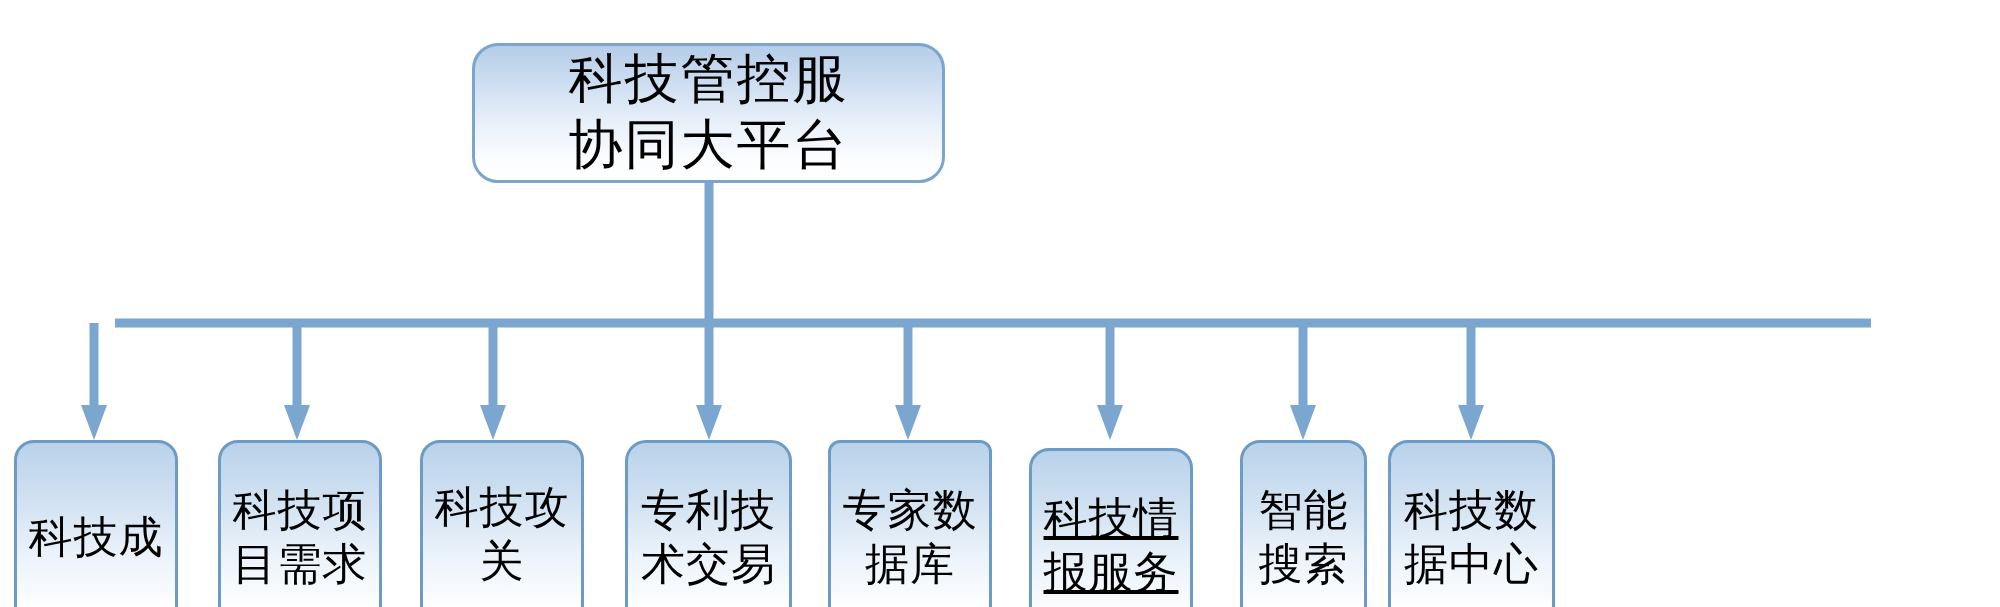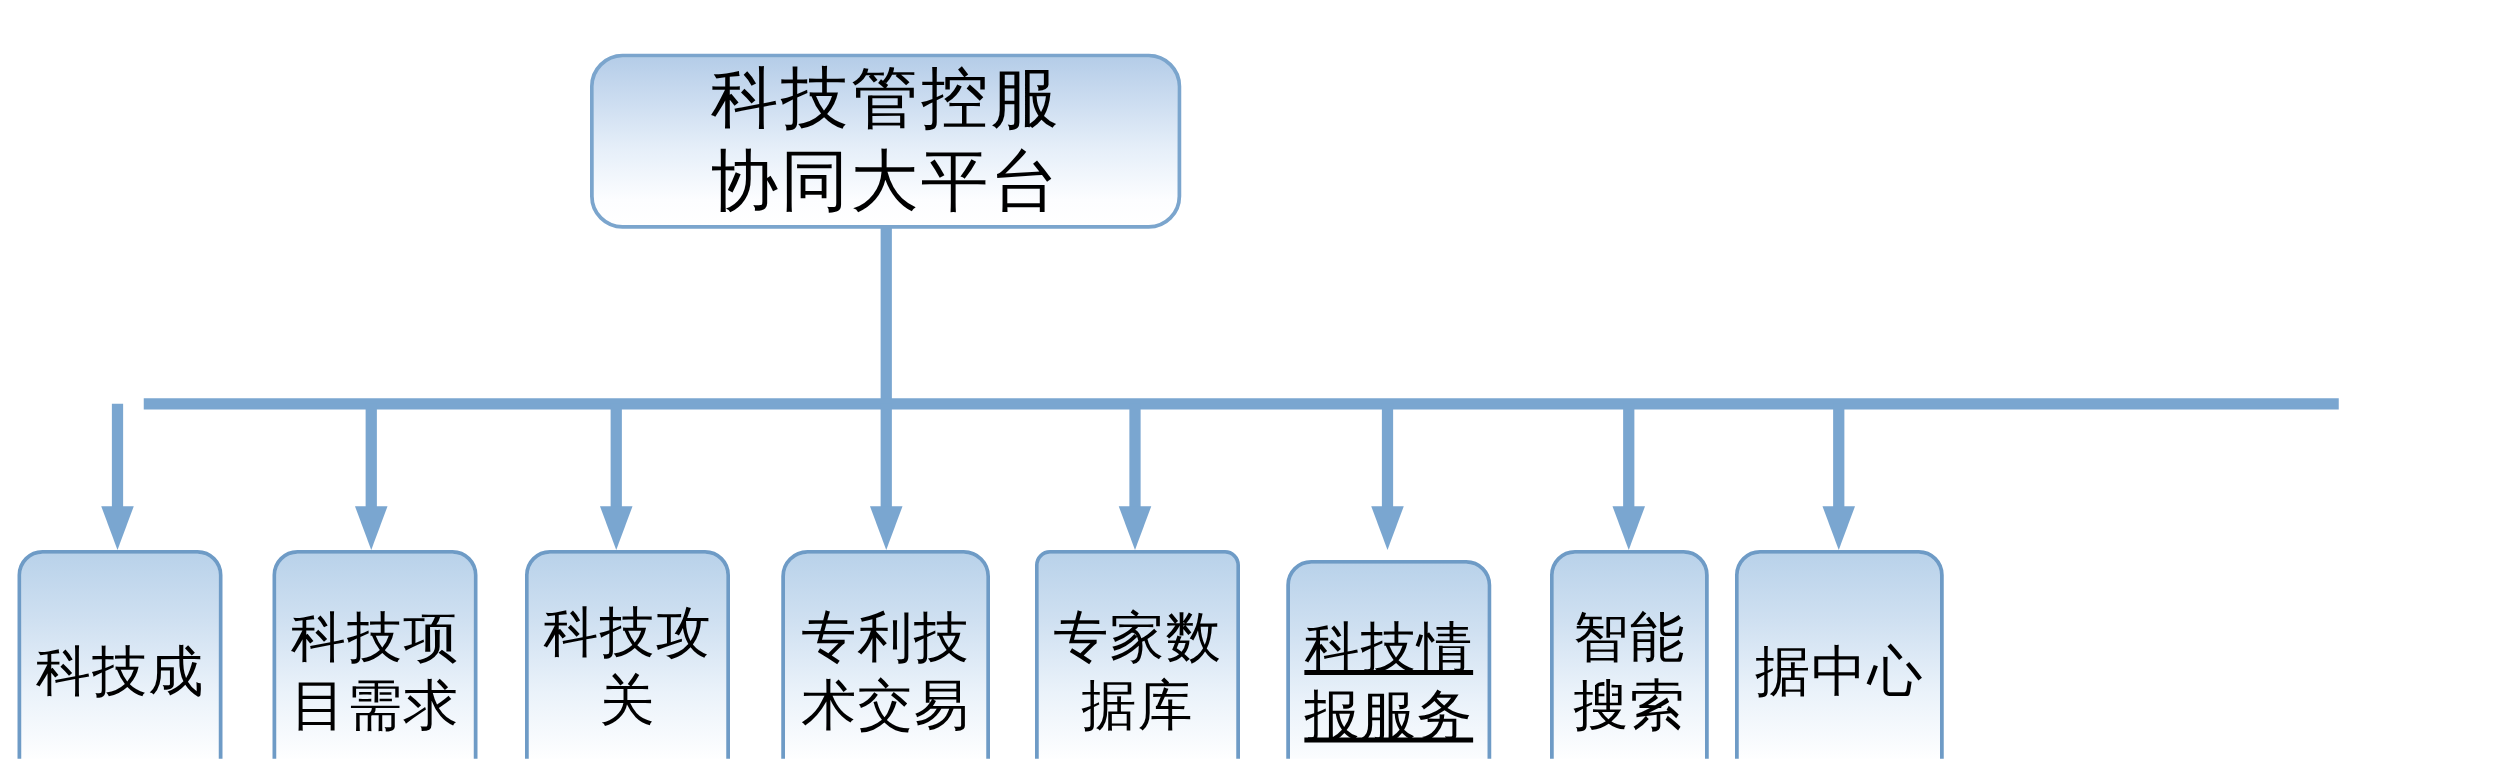--- a/index.html
+++ b/index.html
@@ -113,16 +113,17 @@
     <span class="ln">科技情</span>
     <span class="ln">报服务</span>
   </div>
 
   <div class="node leaf" style="left:1240px;top:405px;width:127px;height:196px;">
     <span class="ln">智能</span>
     <span class="ln">搜索</span>
   </div>
 
   <div class="node leaf" style="left:1388px;top:405px;width:167px;height:196px;">
+    <span class="ln">科技数</span>
     <span class="ln">据中心</span>
   </div>
 
 </div>
 
 </body></html>

